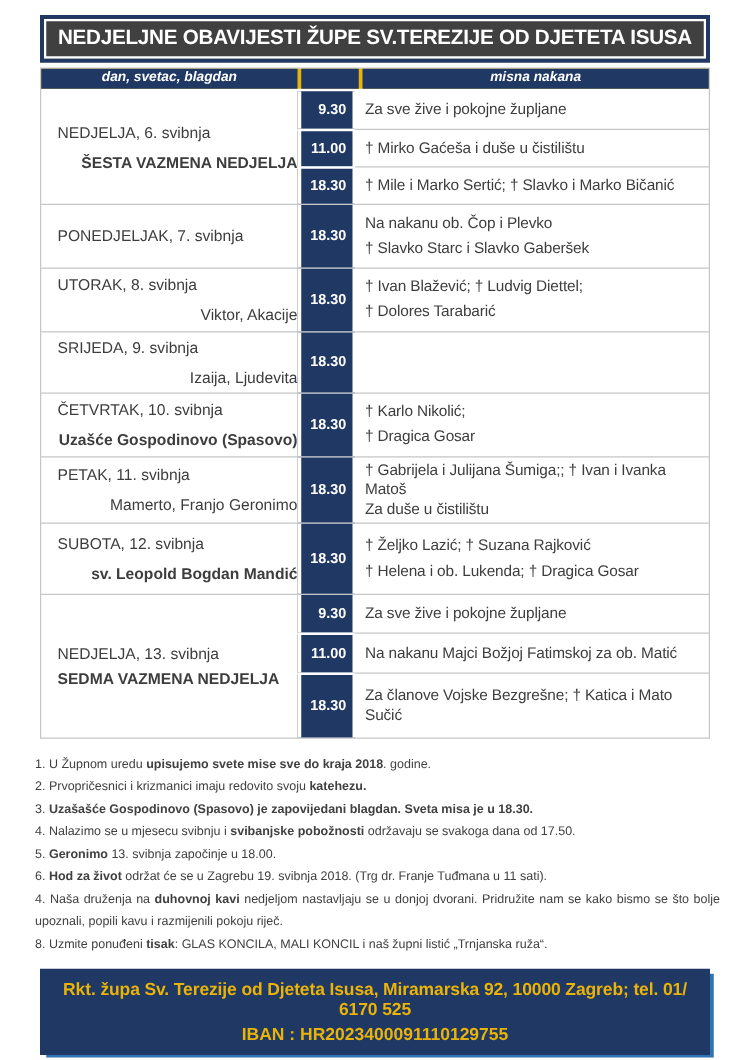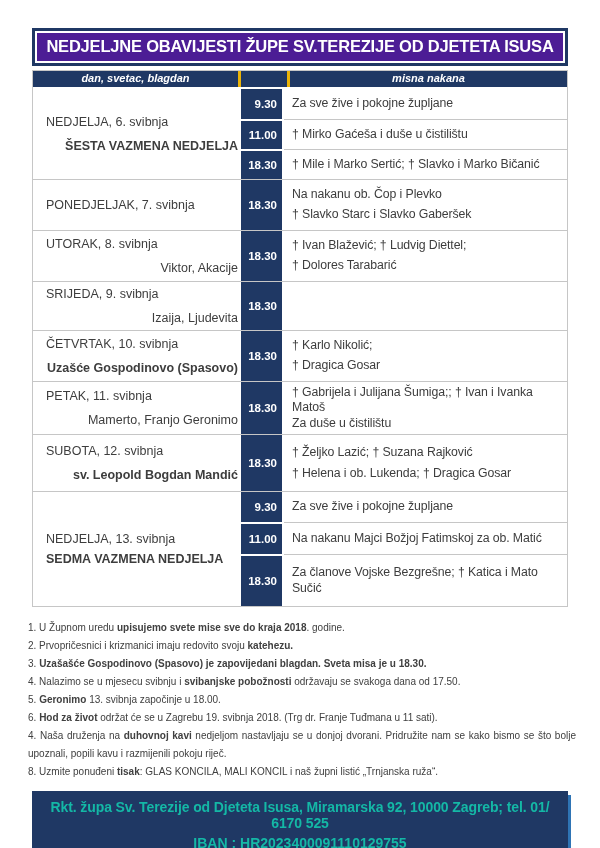--- a/index.html
+++ b/index.html
@@ -3,21 +3,21 @@
 <meta charset="utf-8">
 <style>
   html,body { margin:0; padding:0; }
   body {
     width:600px; height:848px; background:#ffffff; overflow:hidden;
     font-family:"Liberation Sans", sans-serif; color:#3d3d3d;
     -webkit-font-smoothing:antialiased;
   }
   
   .banner {
-    margin:28px 32px 4px; background:#4c1d95;
+    margin:12px 32px 4px; background:#404040;
     border:3px solid #1F3864; box-shadow:inset 0 0 0 2px #ffffff;
     color:#ffffff; font-weight:bold; font-size:16.5px; letter-spacing:-0.2px;
     text-align:center; padding:6px 2px 7px;
   }
   
   .sched { margin:0 32px; border:1px solid #C6C6C6; background:#fff; }
   .thead { display:flex; gap:3px; background:#eab308; margin-bottom:2px; }
   .thead > div { background:#1F3864; color:#fff; font-style:italic; font-weight:bold;
                  font-size:11px; text-align:center; padding:1px 0 3px; }
   .th-day  { width:205px; }
@@ -53,21 +53,21 @@
 
   
   .anns { margin:12px 24px 0 28px; font-size:10px; color:#404040; }
   .ann { margin:0; line-height:18px; }
   .ann .b { font-weight:bold; }
   .just { text-align:justify; }
 
   
   .footer { margin:10px 32px 0; background:#1F3864;
             box-shadow:4px 3px 0 -1px #2E74B5;
-            color:#14b8a6; font-weight:bold; font-size:14px; text-align:center;
+            color:#eab308; font-weight:bold; font-size:14px; text-align:center;
             padding:8px 4px 9px; }
   .footer .f1 { margin-bottom:4px; letter-spacing:-0.1px; }
 </style>
 </head>
 <body>
 
 <div class="banner">NEDJELJNE OBAVIJESTI ŽUPE SV.TEREZIJE OD DJETETA ISUSA</div>
 
 <div class="sched">
 

